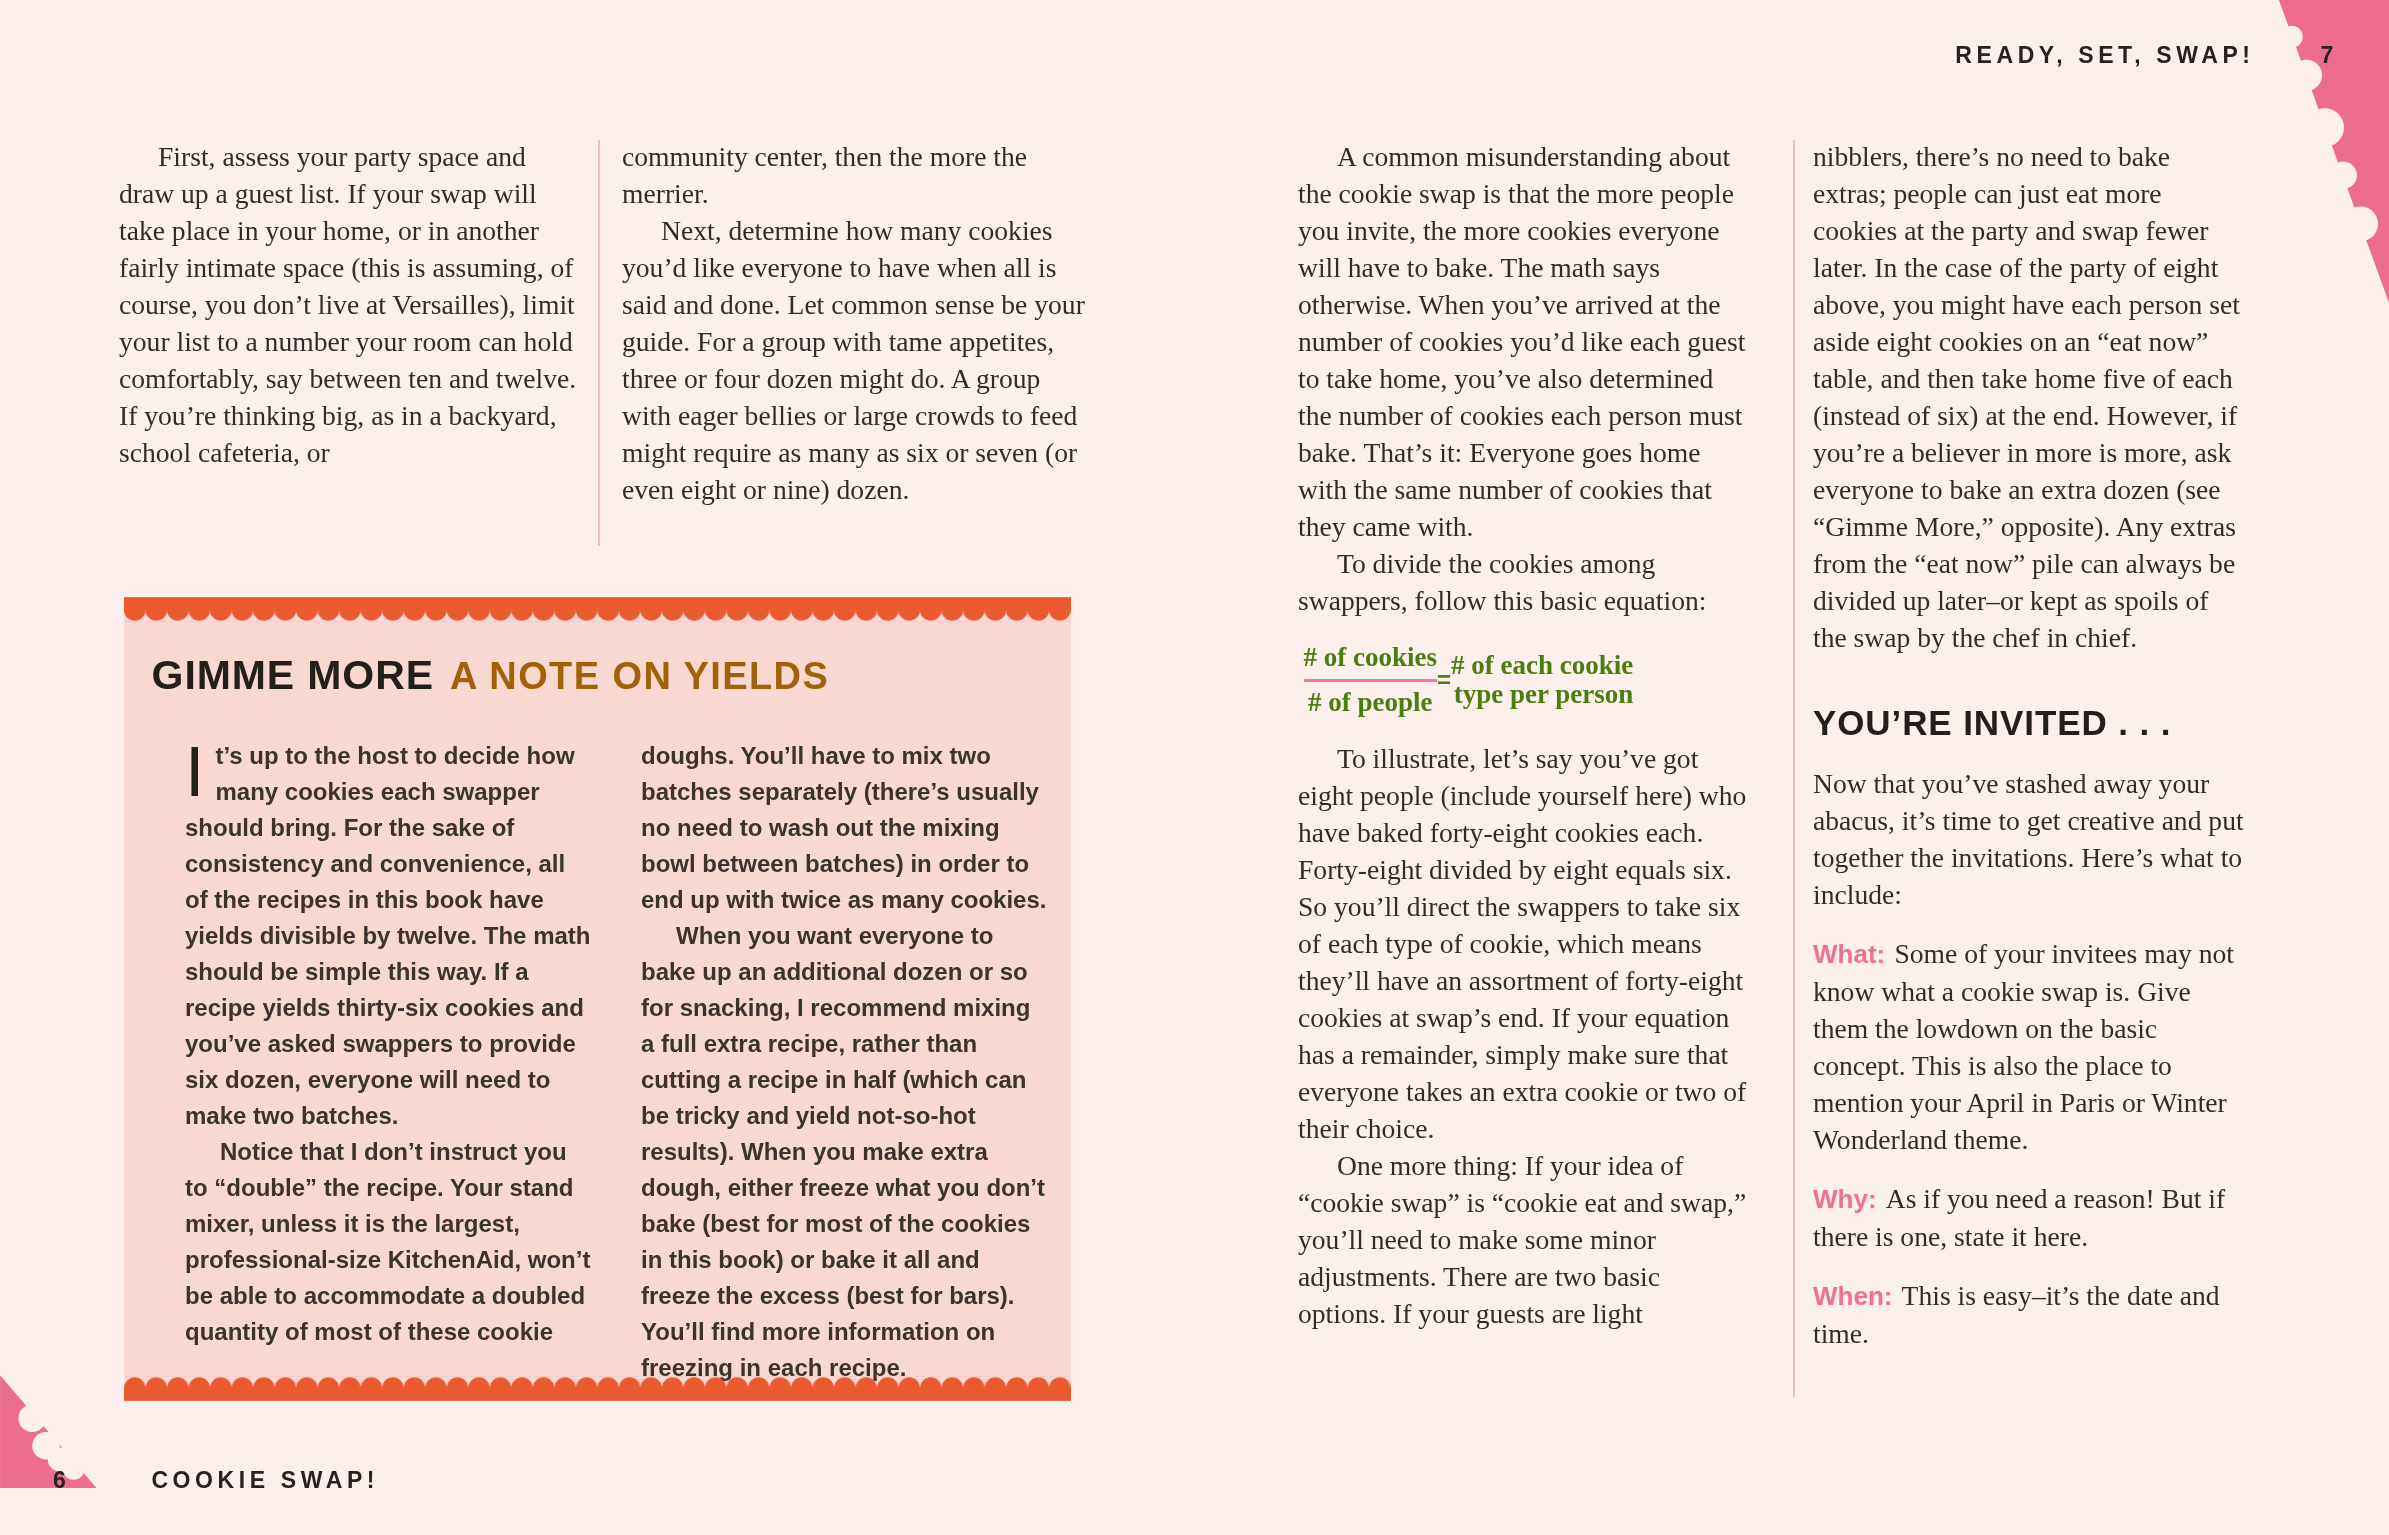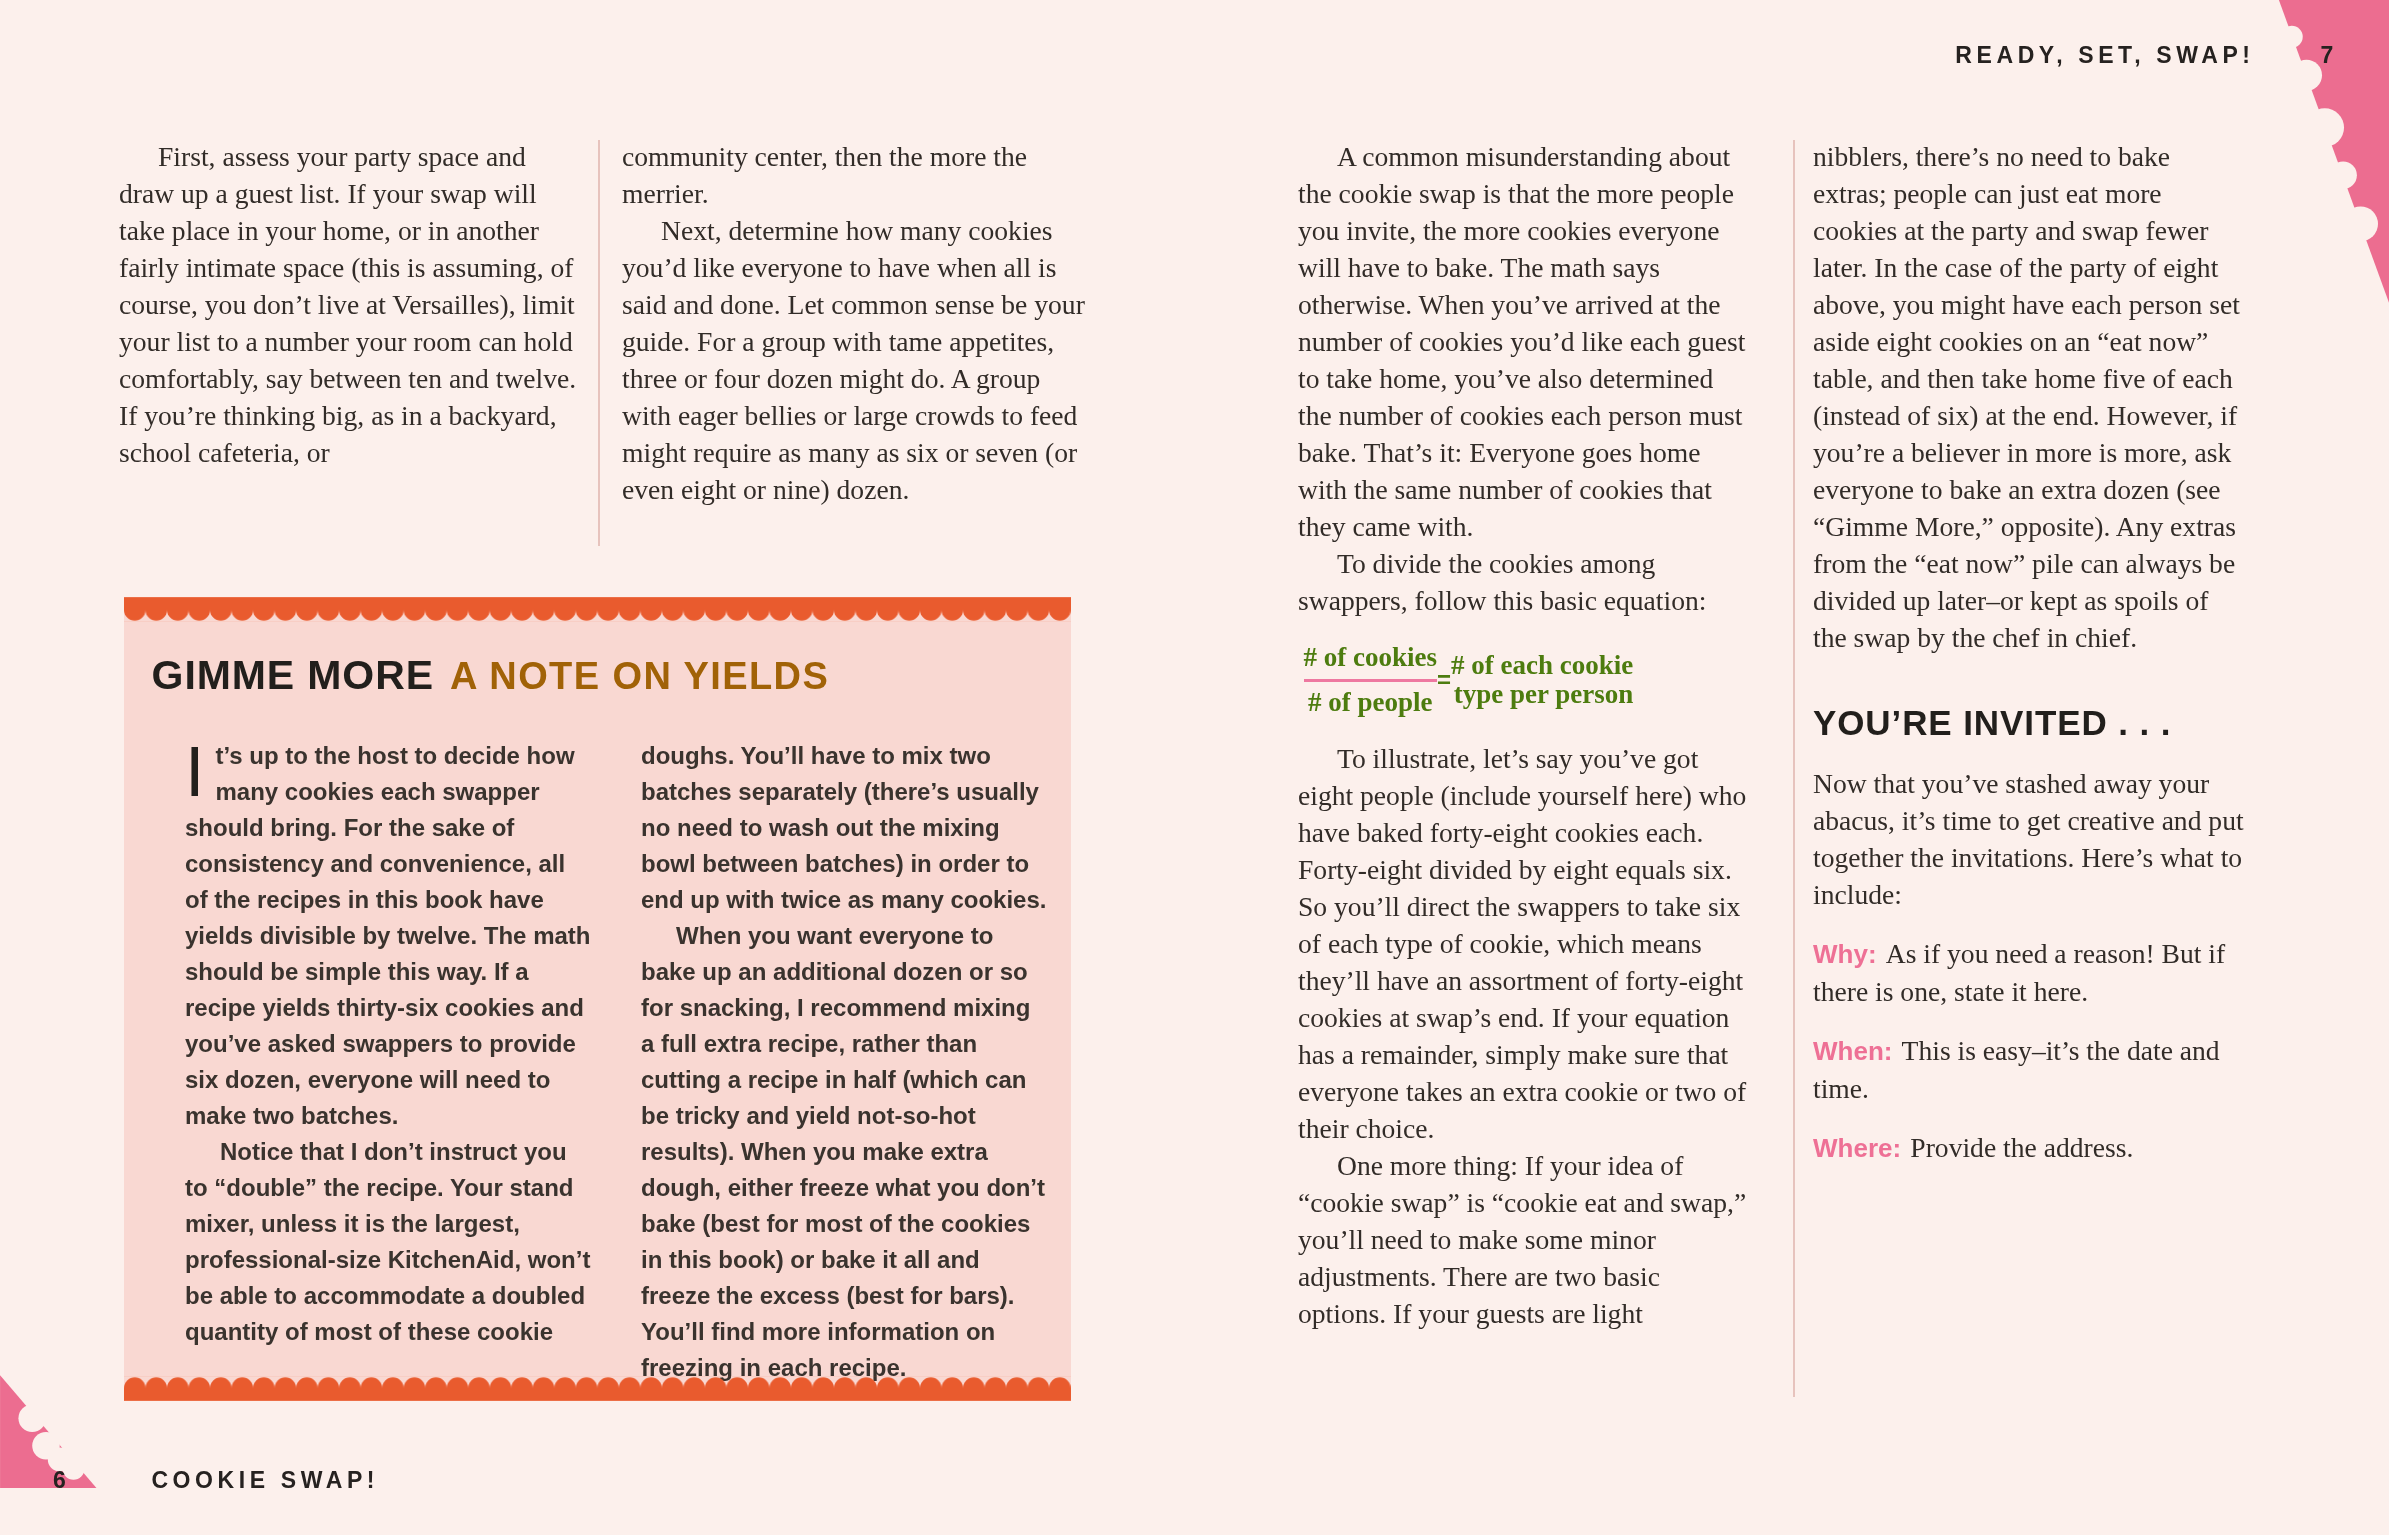--- a/index.html
+++ b/index.html
@@ -146,23 +146,23 @@
       </span>
     </div>
     <p class="indent">To illustrate, let’s say you’ve got eight people (include yourself here) who have baked forty-eight cookies each. Forty-eight divided by eight equals six. So you’ll direct the swappers to take six of each type of cookie, which means they’ll have an assortment of forty-eight cookies at swap’s end. If your equation has a remainder, simply make sure that everyone takes an extra cookie or two of their choice.</p>
     <p class="indent">One more thing: If your idea of “cookie swap” is “cookie eat and swap,” you’ll need to make some minor adjustments. There are two basic options. If your guests are light</p>
   </div>
   <div class="divider divider-right"></div>
   <div class="col col4">
     <p>nibblers, there’s no need to bake extras; people can just eat more cookies at the party and swap fewer later. In the case of the party of eight above, you might have each person set aside eight cookies on an “eat now” table, and then take home five of each (instead of six) at the end. However, if you’re a believer in more is more, ask everyone to bake an extra dozen (see “Gimme More,” opposite). Any extras from the “eat now” pile can always be divided up later–or kept as spoils of the swap by the chef in chief.</p>
     <p class="invited-h">YOU’RE INVITED . . .</p>
     <p>Now that you’ve stashed away your abacus, it’s time to get creative and put together the invitations. Here’s what to include:</p>
+    <p class="invite"><span class="ilabel">What:</span><span>Some of your invitees may not know what a cookie swap is. Give them the lowdown on the basic concept. This is also the place to mention your April in Paris or Winter Wonderland theme.</span></p>
     <p class="invite"><span class="ilabel">Why:</span><span>As if you need a reason! But if there is one, state it here.</span></p>
     <p class="invite"><span class="ilabel">When:</span><span>This is easy–it’s the date and time.</span></p>
-    <p class="invite"><span class="ilabel">Where:</span><span>Provide the address.</span></p>
   </div>
 
   <div class="run run-foot">
     <span>6</span>
     <span>COOKIE SWAP!</span>
   </div>
 
 </div>
 
 

